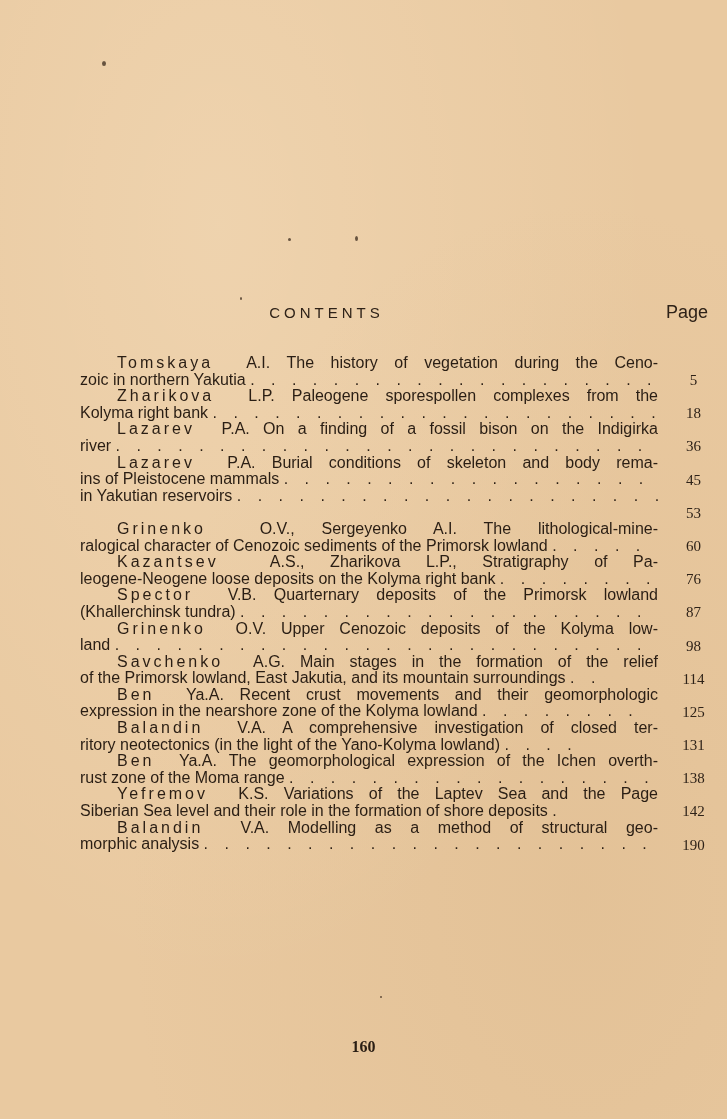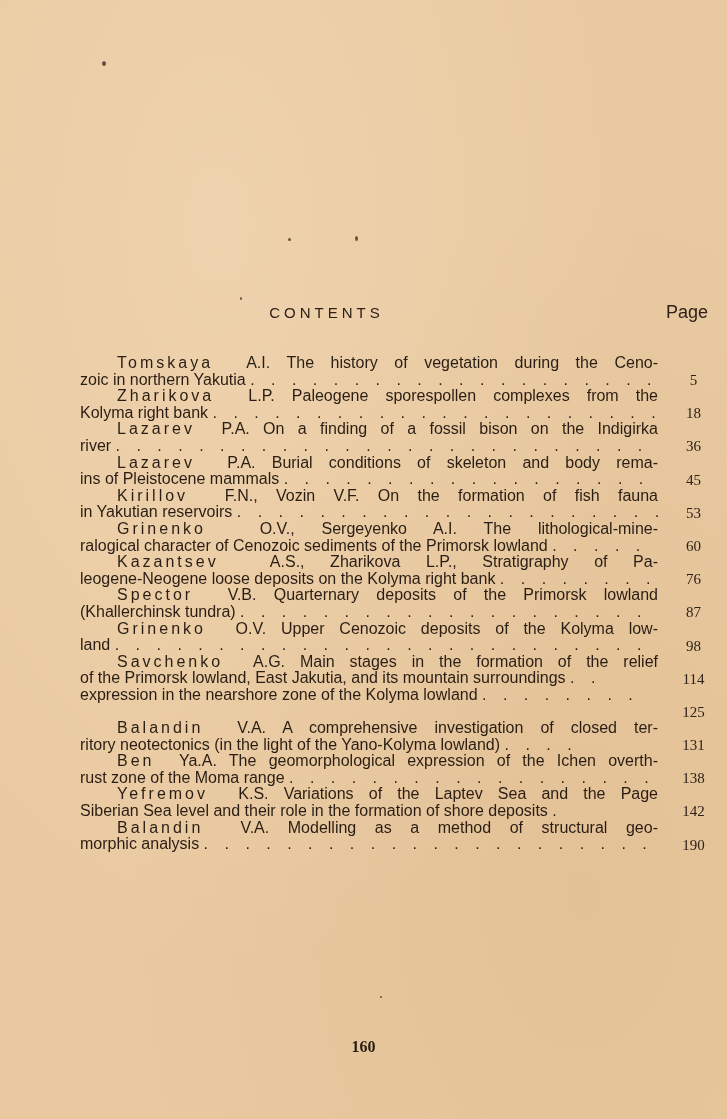--- a/index.html
+++ b/index.html
@@ -132,21 +132,20 @@
     </div>
     <div class="entry">
       <span class="line1"><span class="author">Lazarev</span>&nbsp;&nbsp;<span>P.A. On a finding of a fossil bison on the Indigirka</span></span>
       <span class="line2"><span>river</span> <span class="dots">. . . . . . . . . . . . . . . . . . . . . . . . . . . . . .</span></span>
     </div>
     <div class="entry">
       <span class="line1"><span class="author">Lazarev</span>&nbsp;&nbsp;<span>P.A. Burial conditions of skeleton and body rema-</span></span>
       <span class="line2"><span>ins of Pleistocene mammals</span> <span class="dots">. . . . . . . . . . . . . . . . . . . . . . . . . . . . . .</span></span>
     </div>
     <div class="entry">
-      <span class="line1"><span class="author">Kirillov</span>&nbsp;&nbsp;<span>F.N., Vozin V.F. On the formation of fish fauna</span></span>
       <span class="line2"><span>in Yakutian reservoirs</span> <span class="dots">. . . . . . . . . . . . . . . . . . . . . . . . . . . . . .</span></span>
     </div>
     <div class="entry">
       <span class="line1"><span class="author">Grinenko</span>&nbsp;&nbsp;<span>O.V., Sergeyenko A.I. The lithological-mine-</span></span>
       <span class="line2"><span>ralogical character of Cenozoic sediments of the Primorsk lowland</span> <span class="dots">. . . . . . . . . .</span></span>
     </div>
     <div class="entry">
       <span class="line1"><span class="author">Kazantsev</span>&nbsp;&nbsp;<span>A.S., Zharikova L.P., Stratigraphy of Pa-</span></span>
       <span class="line2"><span>leogene-Neogene loose deposits on the Kolyma right bank</span> <span class="dots">. . . . . . . . . .</span></span>
     </div>
@@ -156,20 +155,21 @@
     </div>
     <div class="entry">
       <span class="line1"><span class="author">Grinenko</span>&nbsp;&nbsp;<span>O.V. Upper Cenozoic deposits of the Kolyma low-</span></span>
       <span class="line2"><span>land</span> <span class="dots">. . . . . . . . . . . . . . . . . . . . . . . . . . . . . . . .</span></span>
     </div>
     <div class="entry">
       <span class="line1"><span class="author">Savchenko</span>&nbsp;&nbsp;<span>A.G. Main stages in the formation of the relief</span></span>
       <span class="line2"><span>of the Primorsk lowland, East Jakutia, and its mountain surroundings</span> <span class="dots">. .</span></span>
     </div>
     <div class="entry">
+      <span class="line1"><span class="author">Ben</span>&nbsp;&nbsp;<span>Ya.A. Recent crust movements and their geomorphologic</span></span>
       <span class="line2"><span>expression in the nearshore zone of the Kolyma lowland</span> <span class="dots">. . . . . . . .</span></span>
     </div>
     <div class="entry">
       <span class="line1"><span class="author">Balandin</span>&nbsp;&nbsp;<span>V.A. A comprehensive investigation of closed ter-</span></span>
       <span class="line2"><span>ritory neotectonics (in the light of the Yano-Kolyma lowland)</span> <span class="dots">. . . .</span></span>
     </div>
     <div class="entry">
       <span class="line1"><span class="author">Ben</span>&nbsp;&nbsp;<span>Ya.A. The geomorphological expression of the Ichen overth-</span></span>
       <span class="line2"><span>rust zone of the Moma range</span> <span class="dots">. . . . . . . . . . . . . . . . . . . . . . . . . . .</span></span>
     </div>

